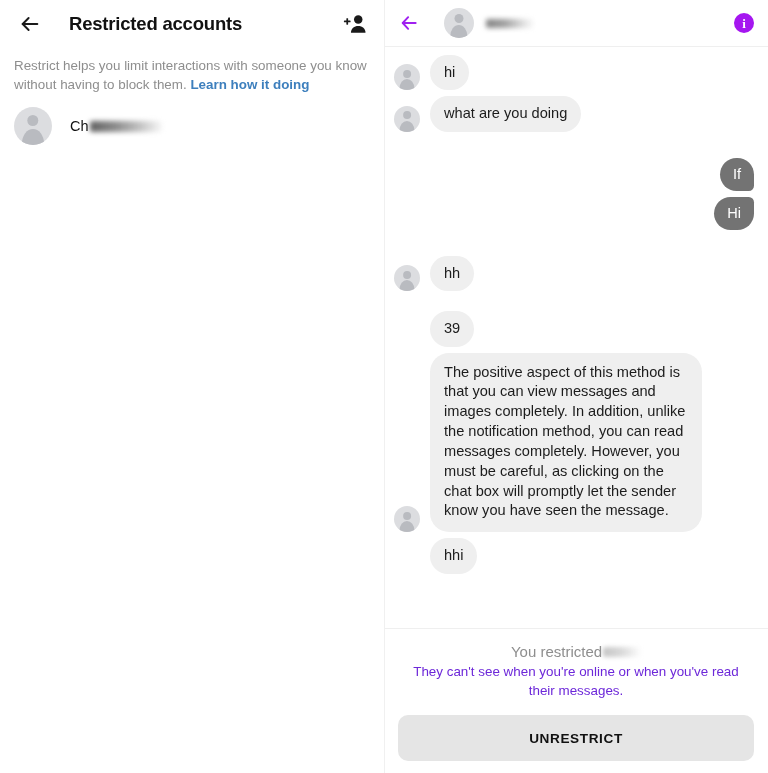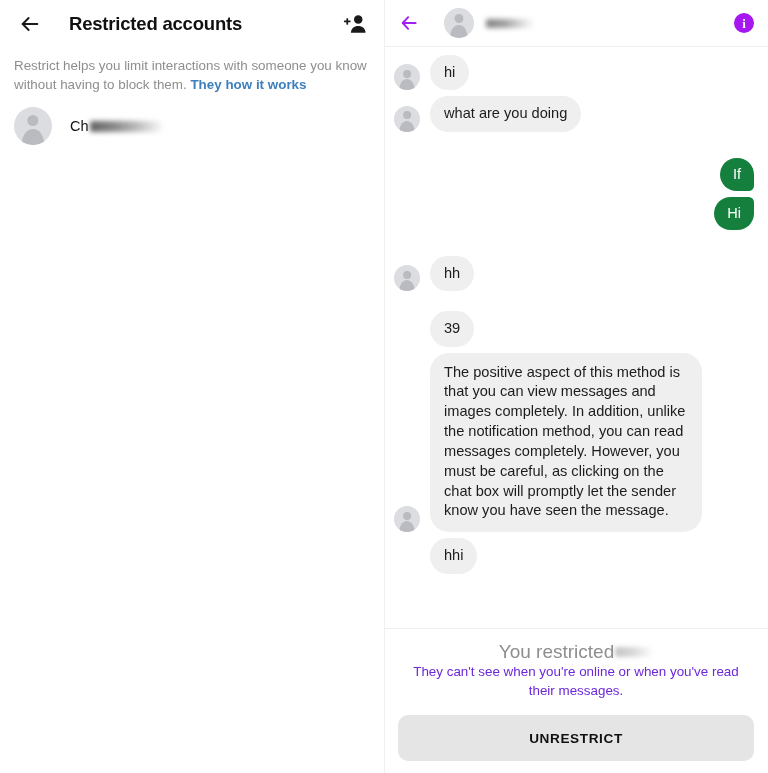--- a/index.html
+++ b/index.html
@@ -259,42 +259,42 @@
     word-wrap: break-word;
   }
 
   .bubble.long {
     padding: 10px 14px 11px 14px;
     line-height: 1.36;
     max-width: 272px;
   }
 
   .bubble.out {
-    background: #15803d;
+    background: #737373;
     color: #ffffff;
     border-radius: 19px;
     padding: 7px 13px;
   }
   .bubble.out.first { border-bottom-right-radius: 6px; }
   .bubble.out.last  { border-top-right-radius: 6px; }
 
   .spacer-sm { height: 14px; }
   .spacer-md { height: 20px; }
 
   
   .chat-footer {
     flex: 0 0 auto;
     border-top: 1px solid #efefef;
     padding: 14px 14px 12px 14px;
     background: #ffffff;
   }
 
   .restricted-note-title {
     text-align: center;
-    font-size: 19px;
+    font-size: 15px;
     color: #8e8e8e;
     display: flex;
     align-items: center;
     justify-content: center;
     height: 18px;
   }
 
   .note-blur {
     display: inline-block;
     height: 10px;
@@ -352,21 +352,21 @@
           <circle cx="16.5" cy="6" r="4.6"></circle>
           <path d="M8.6 20.5c0-4.4 3.6-7.2 7.9-7.2s7.9 2.8 7.9 7.2z"></path>
           <rect x="1" y="7.3" width="7.2" height="1.9" rx="0.5"></rect>
           <rect x="3.65" y="4.65" width="1.9" height="7.2" rx="0.5"></rect>
         </svg>
       </div>
     </div>
 
     <div class="left-desc">
       <span>Restrict helps you limit interactions with someone you know without having to block them.</span>
-      <a class="learn-link" href="#">They how it works</a>
+      <a class="learn-link" href="#">Learn how it doing</a>
     </div>
 
     <div class="restricted-row">
       <div class="avatar lg"></div>
       <div class="restricted-name">
         <span class="name-visible">Ch</span>
         <span class="blur-bar"></span>
       </div>
     </div>
 

